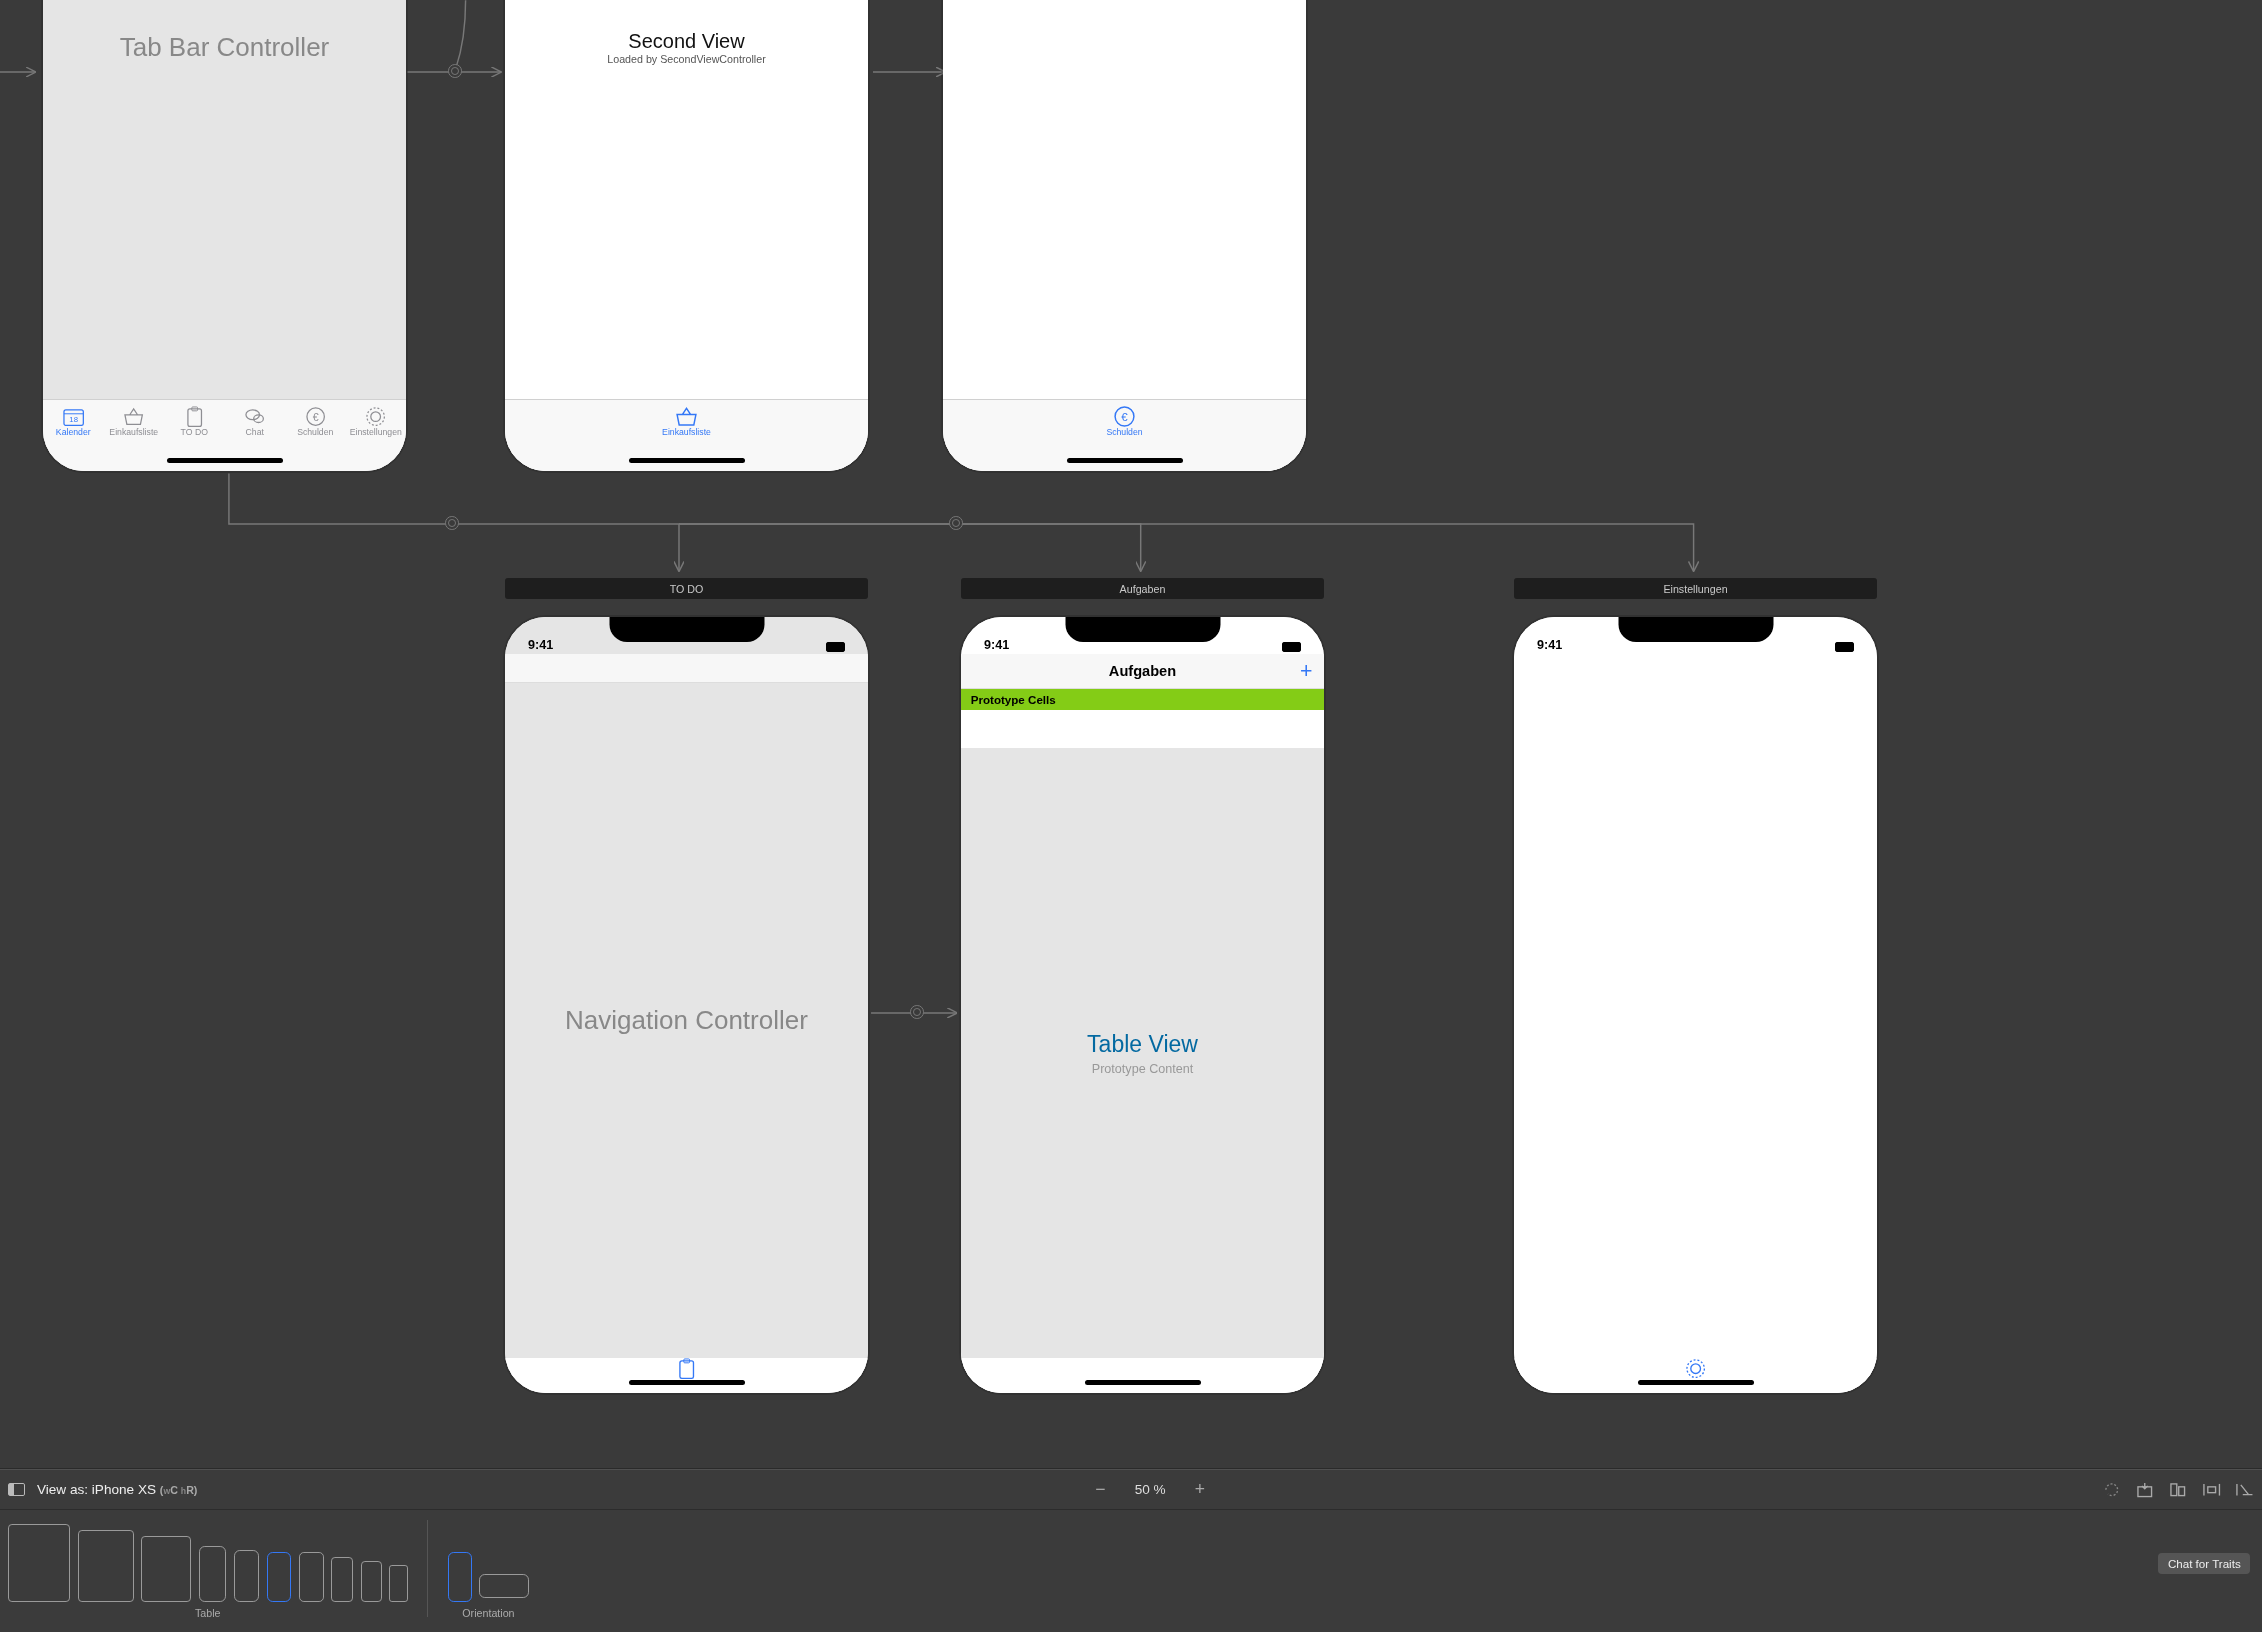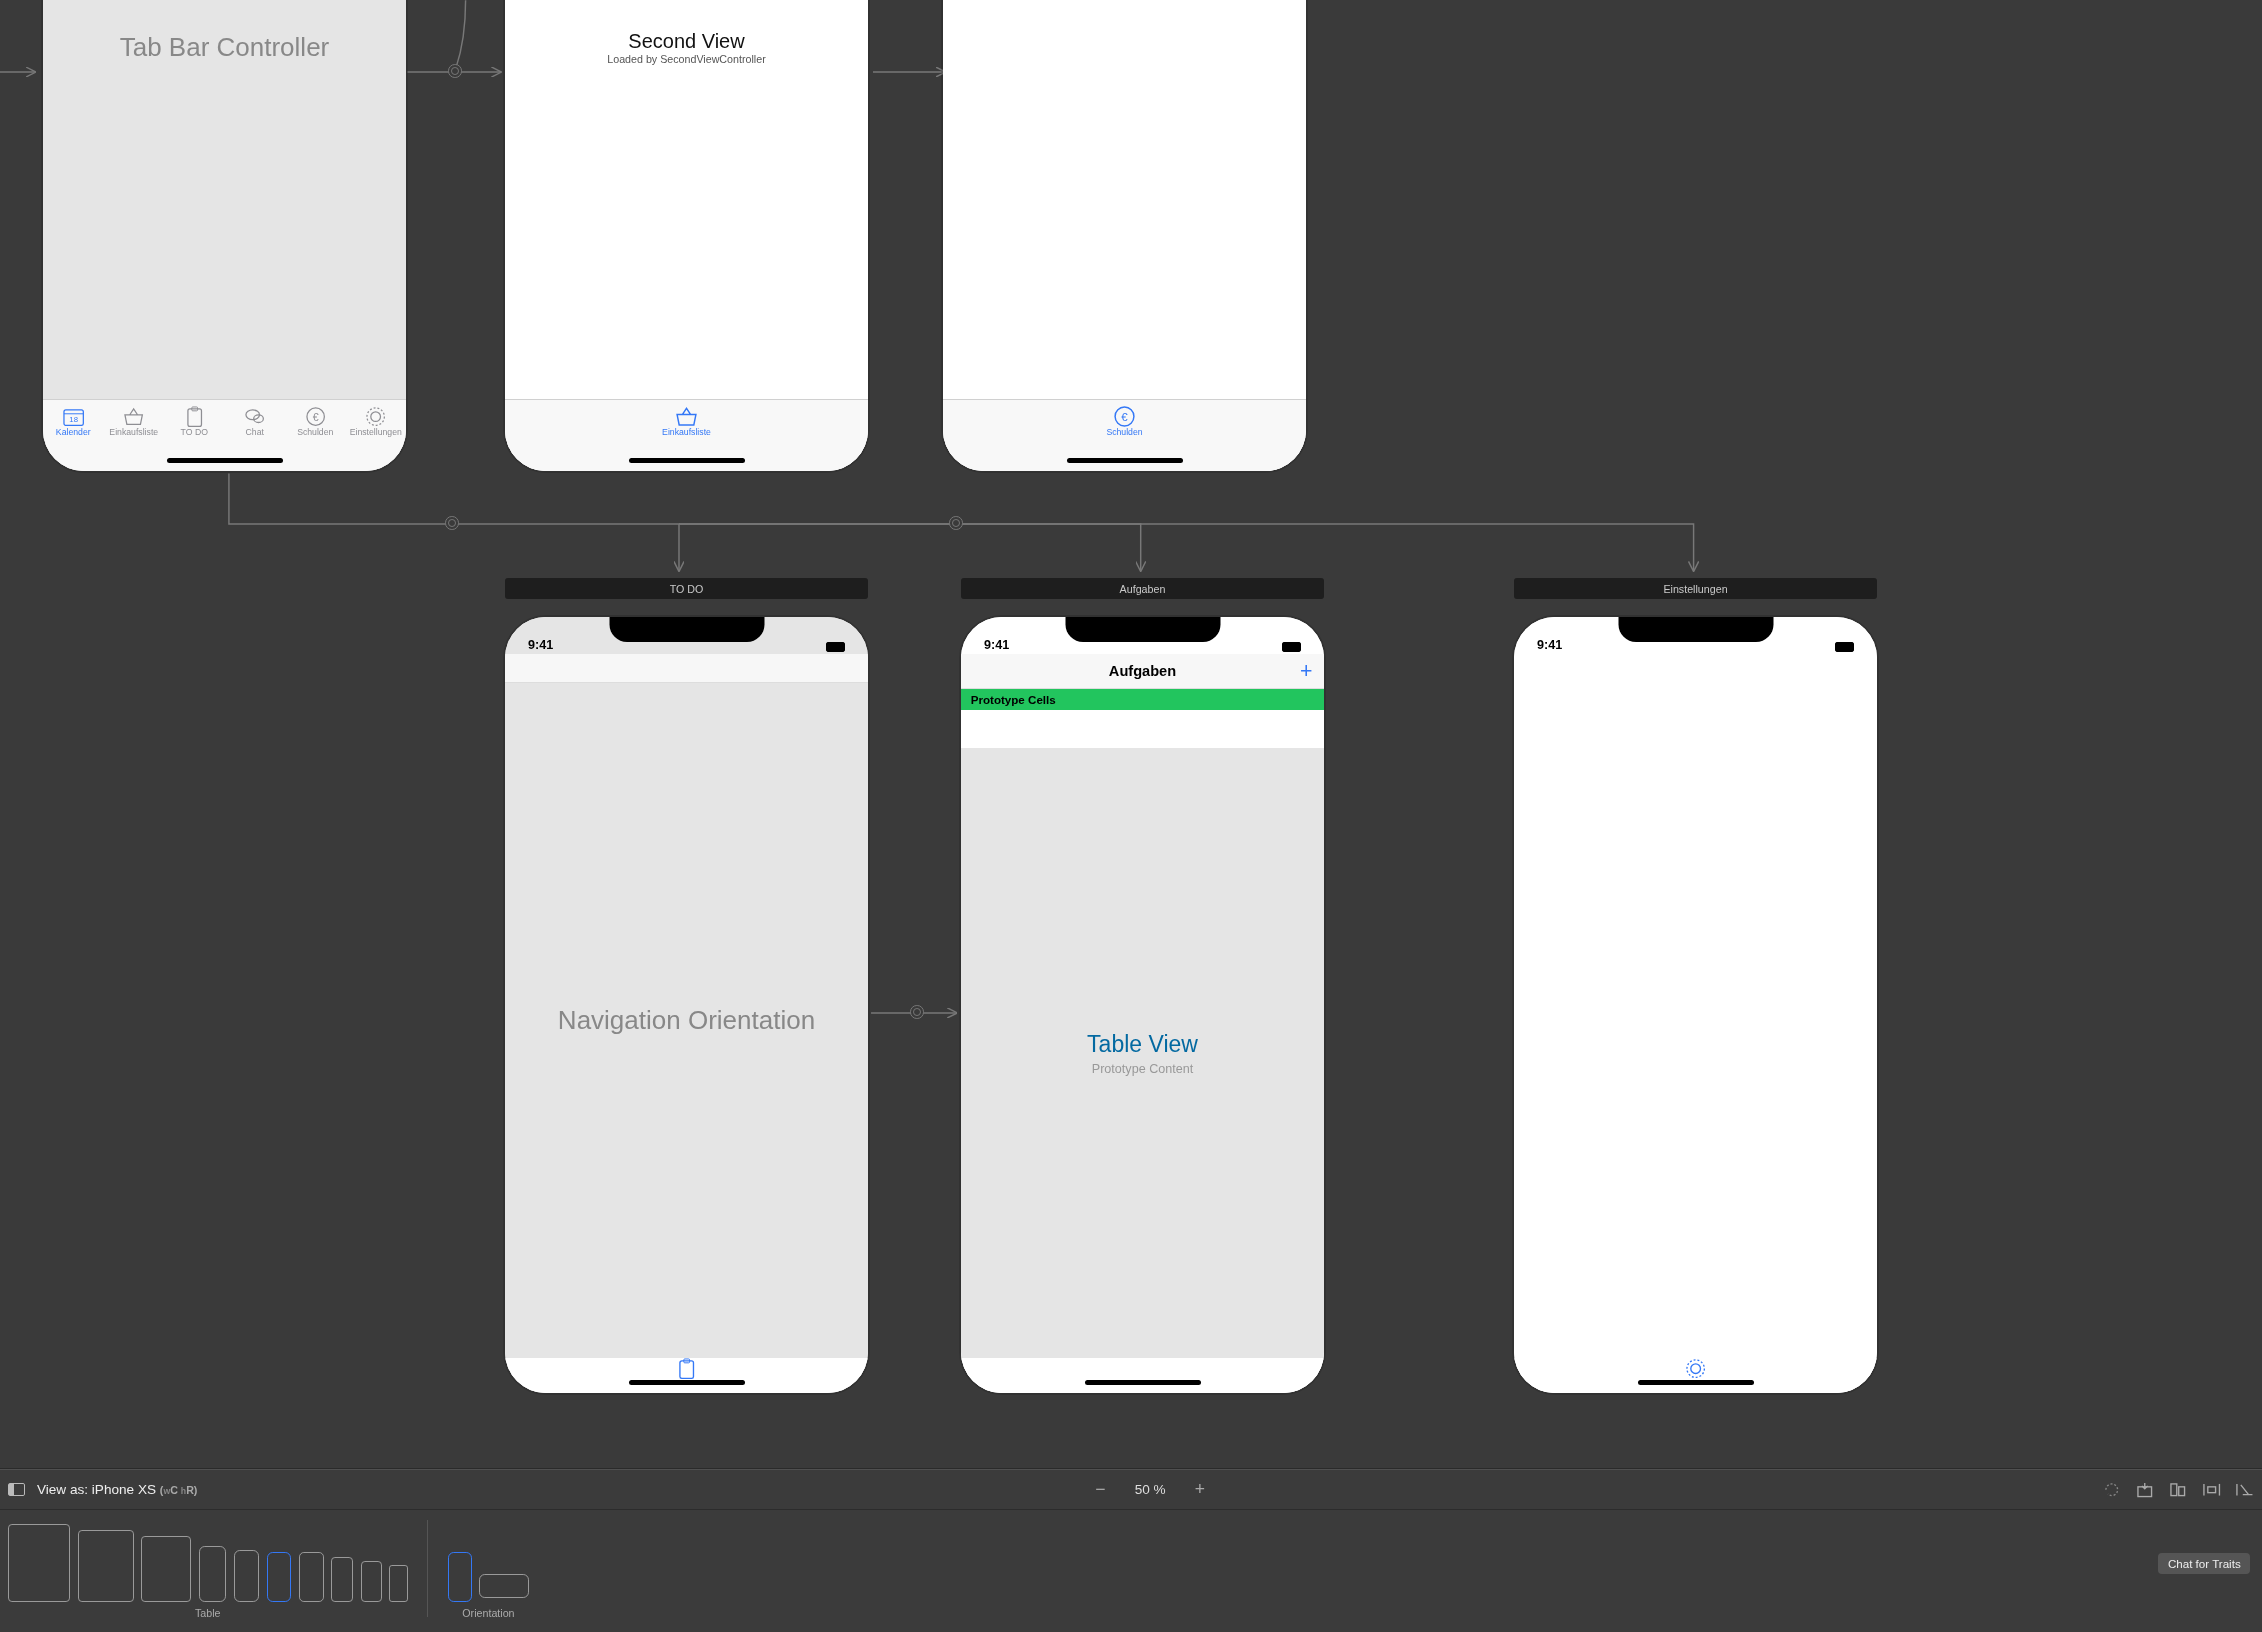--- a/index.html
+++ b/index.html
@@ -120,21 +120,21 @@
     border-bottom: 1px solid #ddd;
     display:flex; align-items:center; justify-content:center;
     position: relative;
     font-size: 14.6px; font-weight:600; color:#000;
   }
   .nav-bar .plus {
     position:absolute; right:11.6px; top:50%; transform:translateY(-50%);
     color:#3478f6; font-size:21.3px; font-weight:300;
   }
   .proto-header {
-    background:#22c55e; color:#000;
+    background:#84cc16; color:#000;
     font-size:11.6px; font-weight:600;
     padding:3.9px 9.7px;
   }
   .proto-row {
     height: 39px; background:#fff; border-bottom:1px solid #e5e5e5;
   }
   .table-body {
     flex:1; background:#e5e5e5;
     display:flex; flex-direction:column; align-items:center; justify-content:center;
     color:#888;
@@ -382,21 +382,21 @@
 
   <div class="phone grey" style="left:505px; top:617px;">
     <div class="screen">
       <div class="notch"></div>
       <div class="status-bar">
         <span>9:41</span>
         <span class="batt"></span>
       </div>
       <div class="nav-bar" style="height:29px;"></div>
       <div class="center-label grey">
-        <div class="big">Navigation Orientation</div>
+        <div class="big">Navigation Controller</div>
       </div>
       <div class="bottom-area">
         <span class="mini-ico">
           <svg width="19.4" height="21.3" viewBox="0 0 20 22">
               <rect x="3" y="3" width="14" height="18" rx="2" fill="none" stroke="#3478f6" stroke-width="1.4"></rect>
               <rect x="7" y="1" width="6" height="4" rx="1" fill="none" stroke="#3478f6"></rect>
             </svg>
         </span>
       </div>
       <div class="home-ind"></div>

